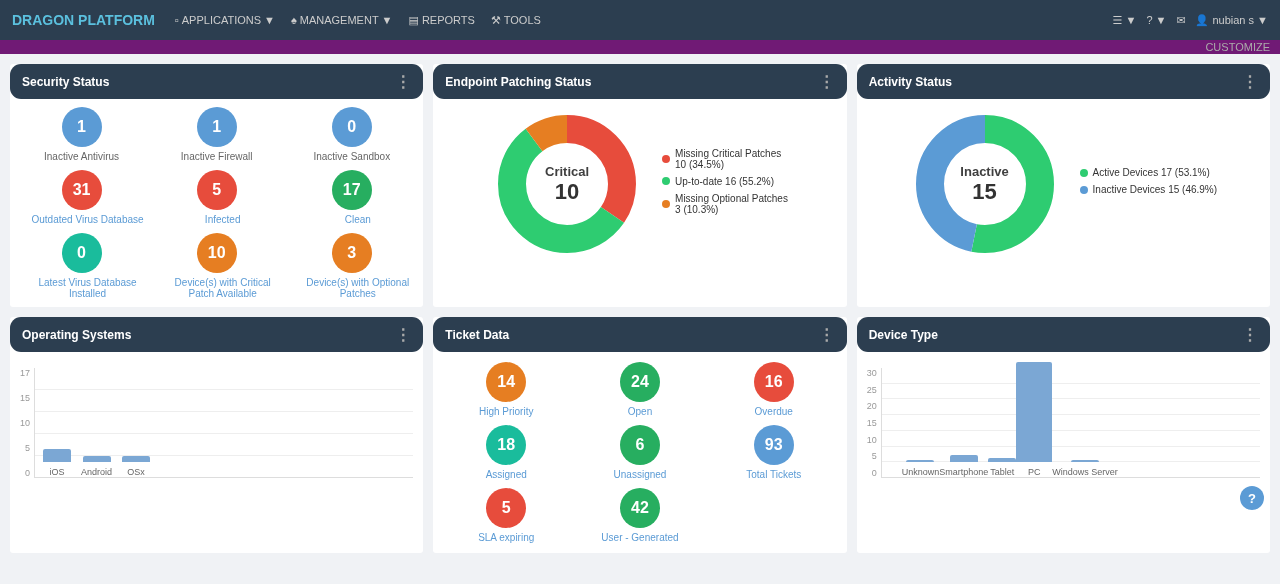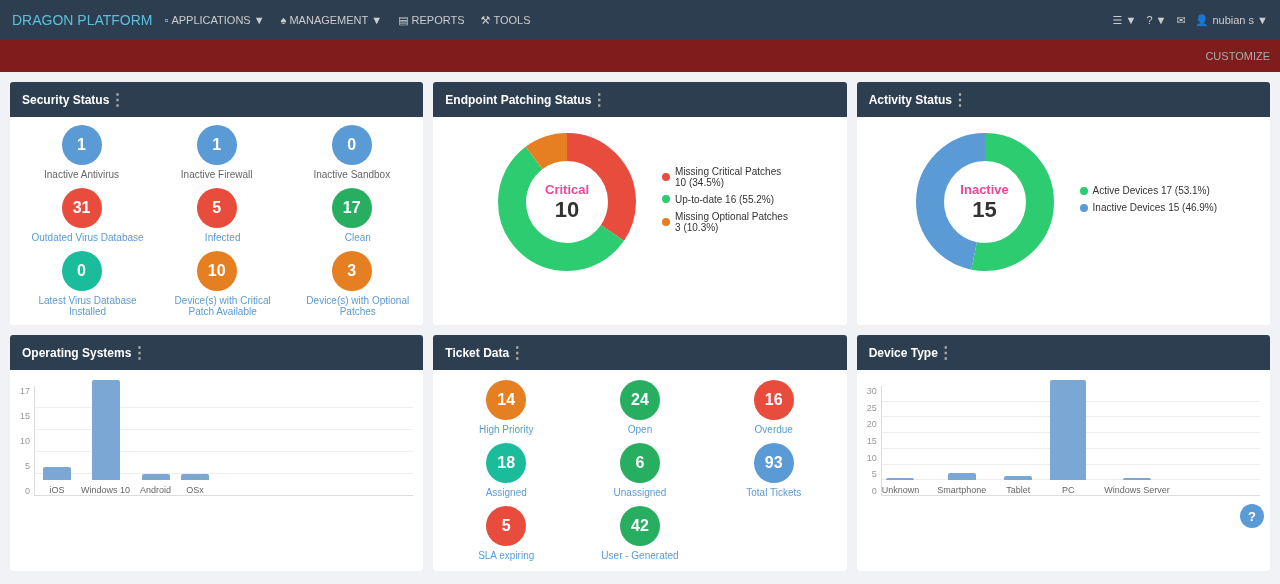--- a/index.html
+++ b/index.html
@@ -8,30 +8,30 @@
     
     .topnav {
       background: #2c3e50;
       height: 40px;
       display: flex;
       align-items: center;
       padding: 0 12px;
       color: #ccc;
       font-size: 12px;
     }
-    .topnav-brand { color: white; font-weight: normal; font-size: 14px; margin-right: 12px; }
+    .topnav-brand { color: white; font-weight: bold; font-size: 14px; margin-right: 20px; }
     .topnav-brand span { color: #5bc0de; }
     .topnav-nav { display: flex; gap: 16px; flex: 1; }
     .topnav-nav a { color: #ccc; text-decoration: none; font-size: 11px; display: flex; align-items: center; gap: 3px; }
     .topnav-right { display: flex; align-items: center; gap: 10px; color: #ccc; font-size: 11px; }
 
     
     .customize-bar {
-      background: #7f1d1d;
-      height: 32px;
+      background: #701a75;
+      height: 14px;
       display: flex;
       justify-content: flex-end;
       align-items: center;
       padding-right: 10px;
     }
     .customize-bar span { color: #aaa; font-size: 11px; cursor: pointer; }
 
     
     .dashboard {
       padding: 10px;
@@ -47,21 +47,23 @@
       border-radius: 3px;
       overflow: hidden;
     }
     .panel-header {
       background: #2c3e50;
       color: white;
       padding: 8px 12px;
       font-size: 12px;
       font-weight: bold;
       display: flex;
-      align-items: center;
+      justify-content: space-between;
+      align-items: center;
+      border-radius: 11px;
     }
     .panel-header-dots { color: #aaa; font-size: 16px; cursor: pointer; }
     .panel-body { padding: 10px; }
 
     
     .security-grid {
       display: grid;
       grid-template-columns: repeat(3, 1fr);
       gap: 8px;
       padding: 8px;
@@ -95,21 +97,21 @@
     .donut-container { display: flex; align-items: center; justify-content: center; padding: 10px; gap: 20px; }
     .donut-wrap { position: relative; width: 150px; height: 150px; }
     .donut-label {
       position: absolute;
       top: 50%;
       left: 50%;
       transform: translate(-50%, -50%);
       text-align: center;
       font-weight: bold;
     }
-    .donut-label .main-text { font-size: 13px; color: #ec4899; }
+    .donut-label .main-text { font-size: 13px; color: #404040; }
     .donut-label .main-num { font-size: 22px; color: #333; }
     .donut-legend { font-size: 10px; }
     .legend-item { display: flex; align-items: center; gap: 5px; margin-bottom: 6px; }
     .legend-dot { width: 8px; height: 8px; border-radius: 50%; flex-shrink: 0; }
     .bar-col { display: flex; flex-direction: column; align-items: center; gap: 3px; }
     .bar { background: #7ba7d4; border-radius: 2px 2px 0 0; width: 28px; }
     .bar-label { font-size: 9px; color: #666; text-align: center; margin-top: 2px; }
 
     
     .ticket-grid { display: grid; grid-template-columns: repeat(3, 1fr); gap: 8px; padding: 10px; }
@@ -276,24 +278,20 @@
           <span>15</span>
           <span>17</span>
         </div>
         <div style="flex:1;border-left:1px solid #ddd;border-bottom:1px solid #ddd;display:flex;align-items:flex-end;gap:10px;padding:4px 4px 0 8px;height:110px;background: repeating-linear-gradient(to top, transparent, transparent calc(110px/5 - 1px), #eee calc(110px/5 - 1px), #eee calc(110px/5));">
 
           <div class="bar-col">
             <div class="bar" style="height:13px;"></div>
             <div class="bar-label">iOS</div>
           </div>
 
-          <div class="bar-col">
-            <div class="bar" style="height:100px;"></div>
-            <div class="bar-label">Windows 10</div>
-          </div>
 
 
           <div class="bar-col">
             <div class="bar" style="height:6px;"></div>
             <div class="bar-label">Android</div>
           </div>
 
           <div class="bar-col">
             <div class="bar" style="height:6px;"></div>
             <div class="bar-label">OSx</div>
@@ -353,21 +351,21 @@
       <div style="display:flex; padding: 6px 0 0 0;">
         <div style="display:flex;flex-direction:column-reverse;justify-content:space-between;font-size:9px;color:#999;height:110px;padding-right:4px;text-align:right;">
           <span>0</span>
           <span>5</span>
           <span>10</span>
           <span>15</span>
           <span>20</span>
           <span>25</span>
           <span>30</span>
         </div>
-        <div style="flex:1;border-left:1px solid #ddd;border-bottom:1px solid #ddd;display:flex;align-items:flex-end;gap:18px;padding:4px 4px 0 0;height:110px;background: repeating-linear-gradient(to top, transparent, transparent calc(110px/7 - 1px), #eee calc(110px/7 - 1px), #eee calc(110px/7));">
+        <div style="flex:1;border-left:1px solid #ddd;border-bottom:1px solid #ddd;display:flex;align-items:flex-end;gap:0;padding:4px 4px 0 20px;height:110px;background: repeating-linear-gradient(to top, transparent, transparent calc(110px/7 - 1px), #eee calc(110px/7 - 1px), #eee calc(110px/7));">
 
           <div class="bar-col">
             <div class="bar" style="height:2px;"></div>
             <div class="bar-label">Unknown</div>
           </div>
 
           <div class="bar-col">
             <div class="bar" style="height:7px;"></div>
             <div class="bar-label">Smartphone</div>
           </div>

